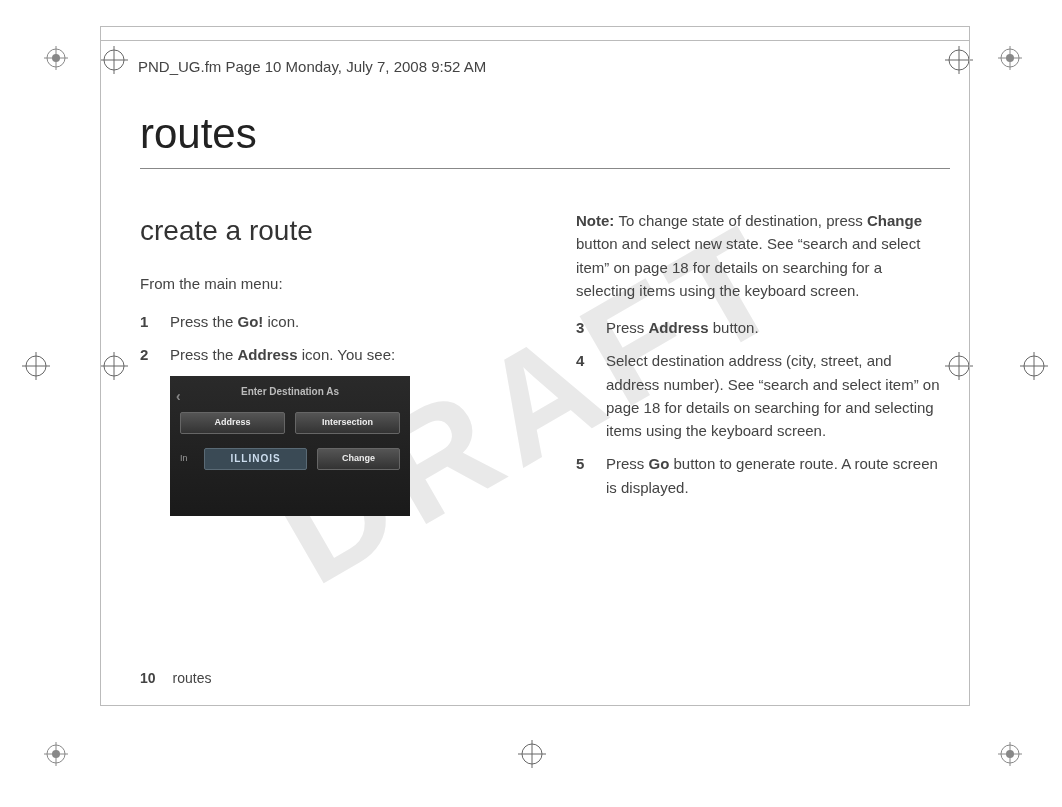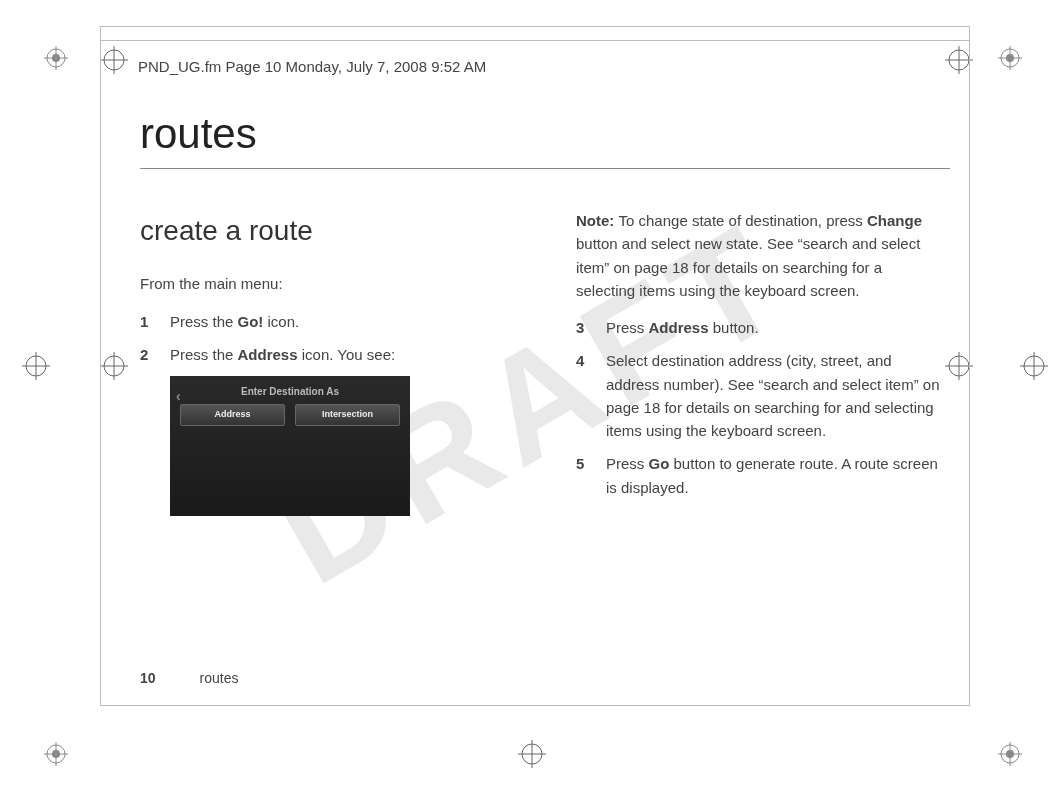--- a/index.html
+++ b/index.html
@@ -103,21 +103,21 @@
     top: 10px;
     color: #888;
     font-size: 14px;
     font-weight: 700;
   }
   .ss-title {
     text-align: center;
     color: #bbb;
     font-weight: 700;
     font-size: 10px;
-    margin-bottom: 4px;
+    margin-bottom: 12px;
   }
   .ss-row { display: flex; gap: 10px; margin-bottom: 14px; align-items: center; }
   .ss-btn {
     flex: 1;
     height: 22px;
     background: linear-gradient(#555, #333);
     border: 1px solid #666;
     border-radius: 2px;
     color: #eee;
     font-size: 9px;
@@ -142,21 +142,21 @@
     justify-content: center;
   }
   .footer {
     position: absolute;
     left: 140px;
     top: 670px;
     font-size: 14px;
     color: #444;
     z-index: 2;
   }
-  .footer .pn { font-weight: 700; margin-right: 44px; }
+  .footer .pn { font-weight: 700; margin-right: 17px; }
 </style>
 </head>
 <body>
 
 <div class="watermark">DRAFT</div>
 
 <div class="regmark" style="left:44px; top:46px;">
 <svg viewBox="0 0 24 24">
       <circle cx="12" cy="12" r="9" fill="none" stroke="#888" stroke-width="1"></circle>
       <circle cx="12" cy="12" r="4" fill="#888"></circle>
@@ -266,20 +266,25 @@
         </div>
       </div>
 
       <div class="screenshot">
         <div class="ss-back">‹</div>
         <div class="ss-title">Enter Destination As</div>
         <div class="ss-row">
           <div class="ss-btn">Address</div>
           <div class="ss-btn">Intersection</div>
         </div>
+        <div class="ss-row">
+          <div class="ss-label">In</div>
+          <div class="ss-state">ILLINOIS</div>
+          <div class="ss-btn" style="flex:0.8">Change</div>
+        </div>
       </div>
     </div>
 
     <div class="col">
       <p class="para">
         <span class="bold">Note: </span><span>To change state of destination, press </span><span class="bold">Change</span><span> button and select new state. See “search and select item” on page 18 for details on searching for a selecting items using the keyboard screen.</span>
       </p>
 
       <div class="step">
         <div class="step-num">3</div>

